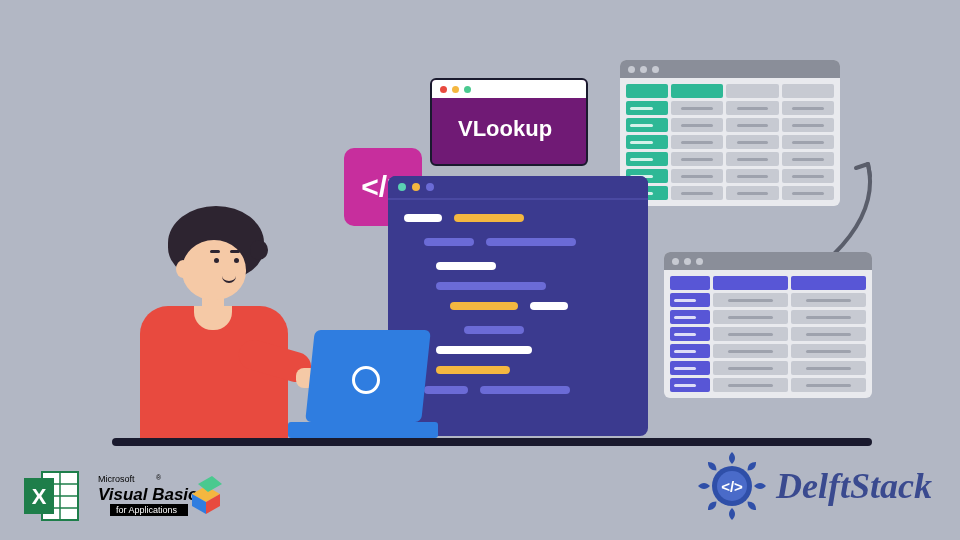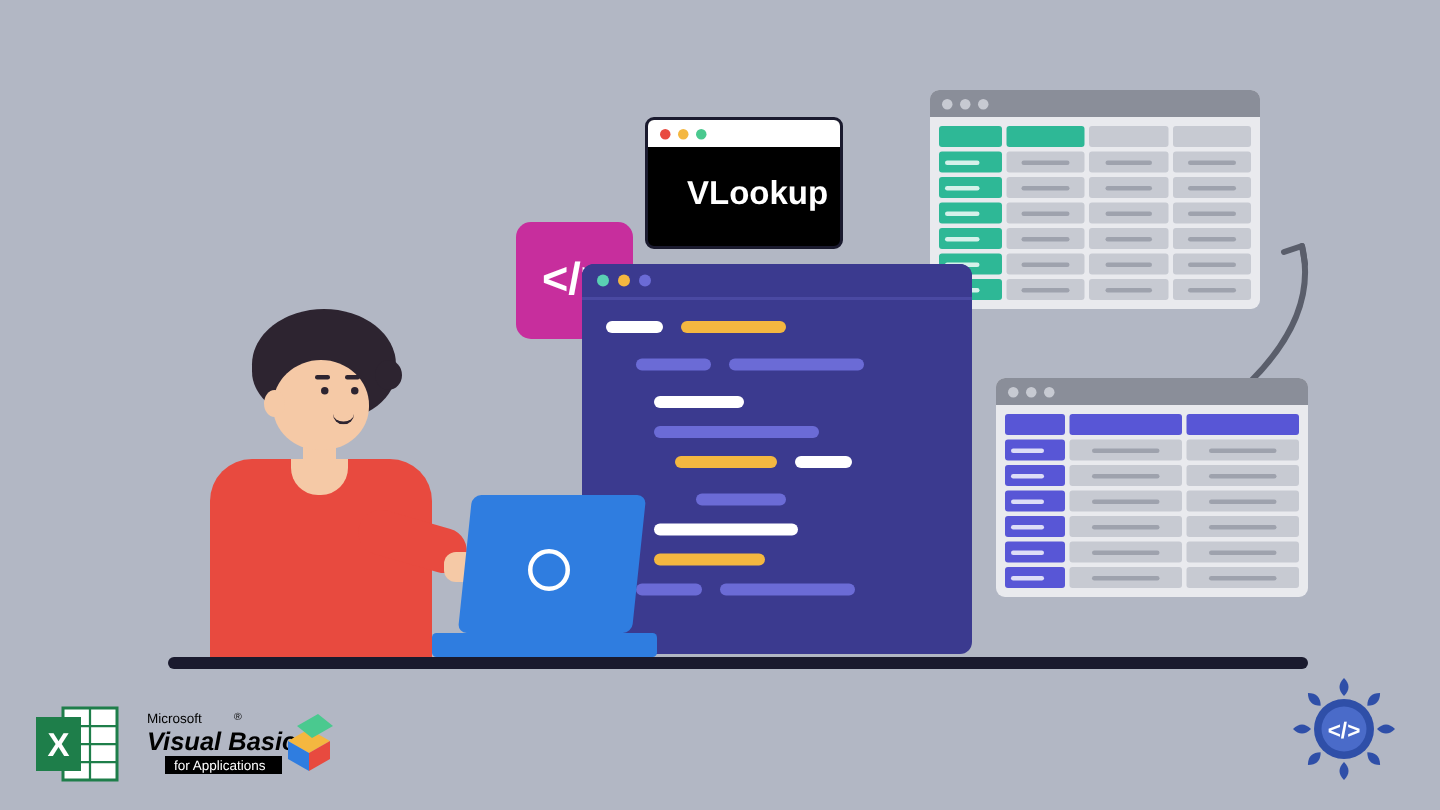--- a/index.html
+++ b/index.html
@@ -178,22 +178,22 @@
   .d2{background:#f4b740;}
   .d3{background:#6b6bd6;}
   .code-lines{
     padding:14px 16px;
   }
   .cl{height:8px;border-radius:4px;margin-bottom:12px;}
   
   .vlookup{
     position:absolute;
     top:38px;left:310px;
-    width:132px;height:88px;
-    background:#000000;
+    width:158px;height:88px;
+    background:#701a75;
     border-radius:6px;
     border:2px solid #1a1a2e;
   }
   .vlookup-bar{
     height:18px;
     background:#fff;
     border-radius:4px 4px 0 0;
     display:flex;align-items:center;gap:5px;padding-left:8px;
   }
   .vdot{width:7px;height:7px;border-radius:50%;}
@@ -460,13 +460,14 @@
         <path d="M0,-34 C4,-30 4,-26 0,-22 C-4,-26 -4,-30 0,-34" transform="rotate(180)"></path>
         <path d="M0,-34 C4,-30 4,-26 0,-22 C-4,-26 -4,-30 0,-34" transform="rotate(225)"></path>
         <path d="M0,-34 C4,-30 4,-26 0,-22 C-4,-26 -4,-30 0,-34" transform="rotate(270)"></path>
         <path d="M0,-34 C4,-30 4,-26 0,-22 C-4,-26 -4,-30 0,-34" transform="rotate(315)"></path>
       </g>
       <circle r="20" fill="#2f4fa8"></circle>
       <circle r="15" fill="#4a6bc9"></circle>
       <text x="0" y="6" text-anchor="middle" fill="#fff" font-size="15" font-weight="bold">&lt;/&gt;</text>
     </g>
   </svg>
+  <span class="delft-text">DelftStack</span>
 </div>
 
 </body></html>

